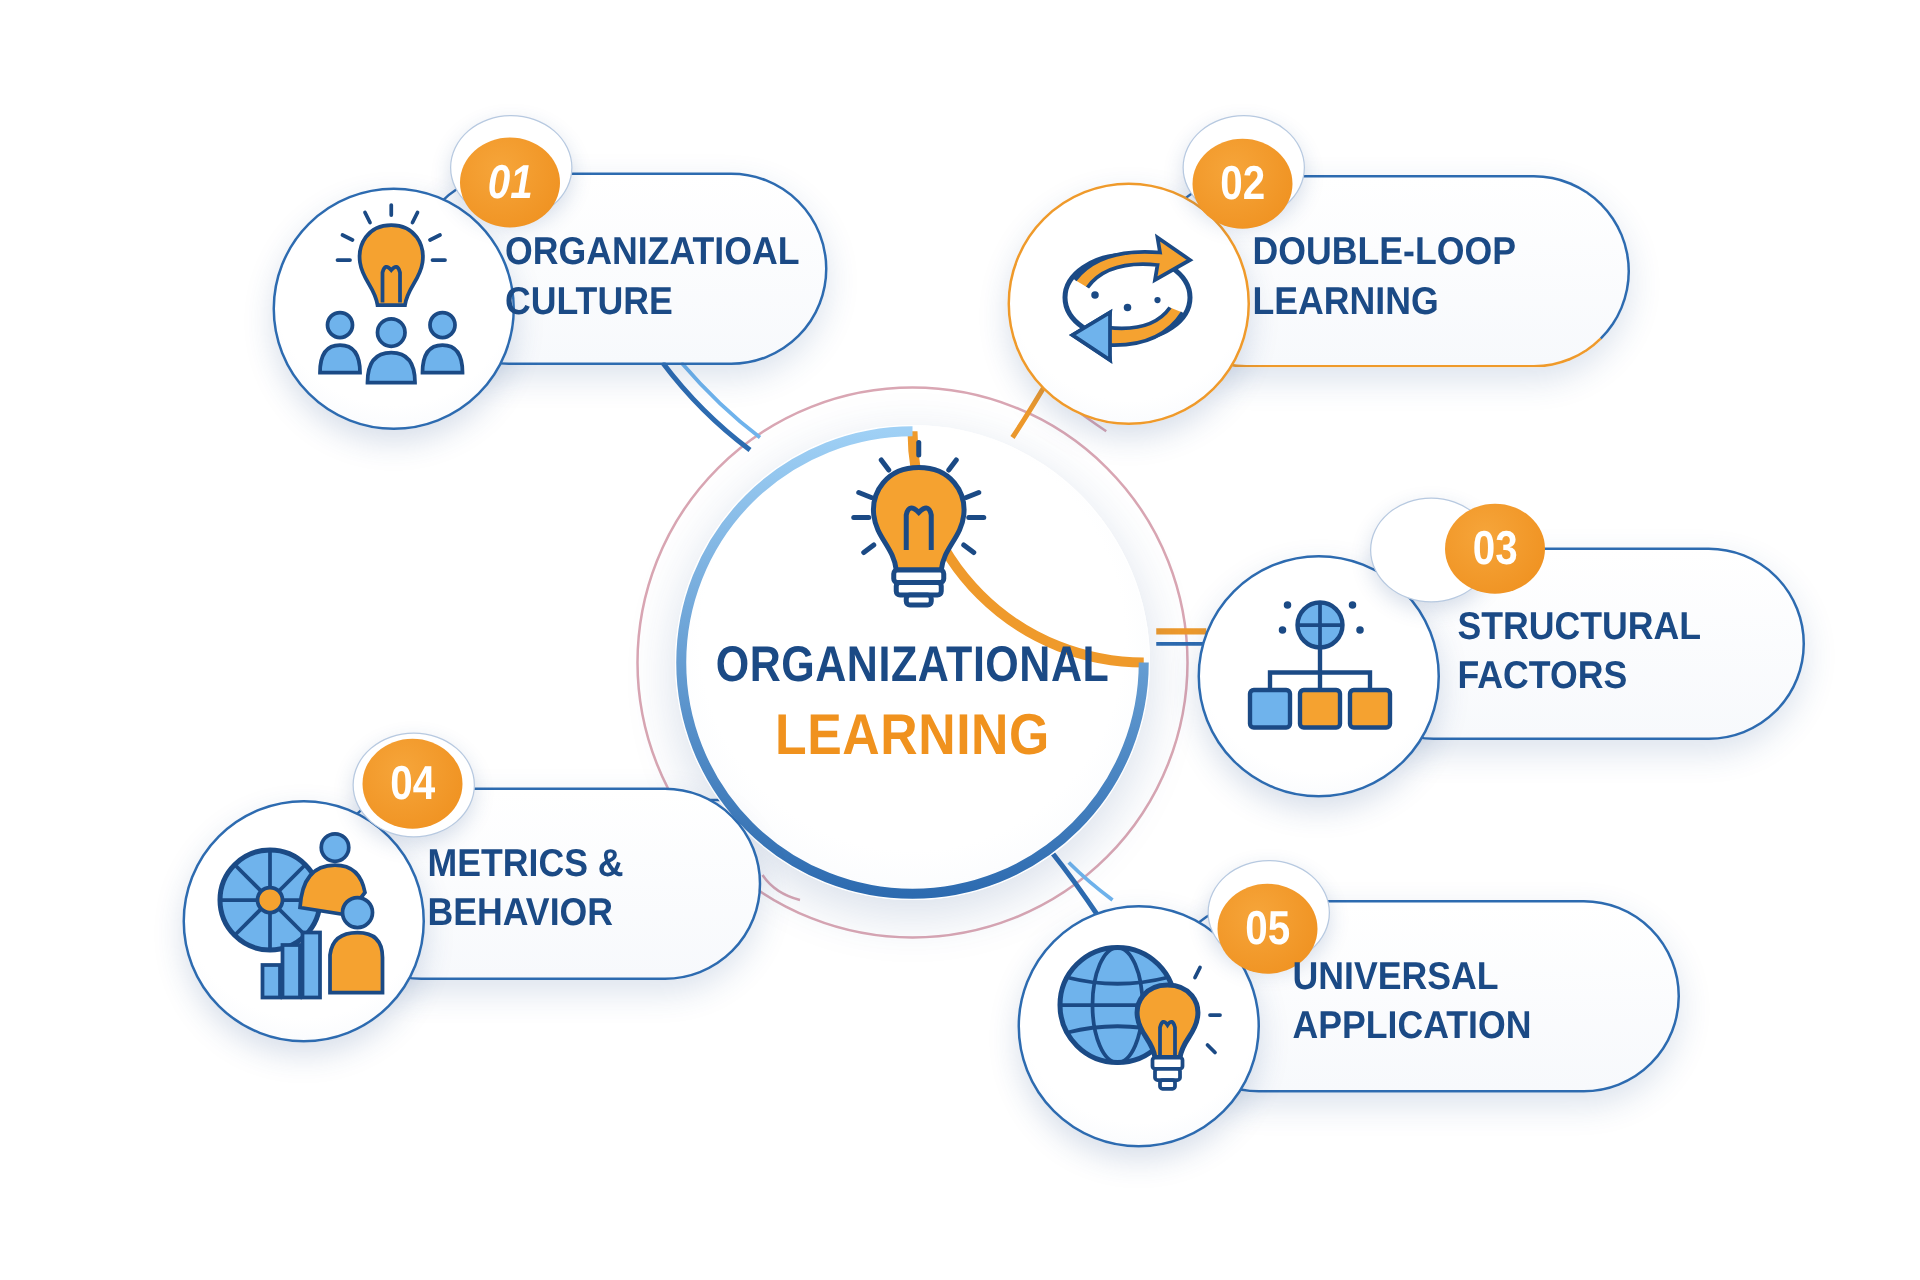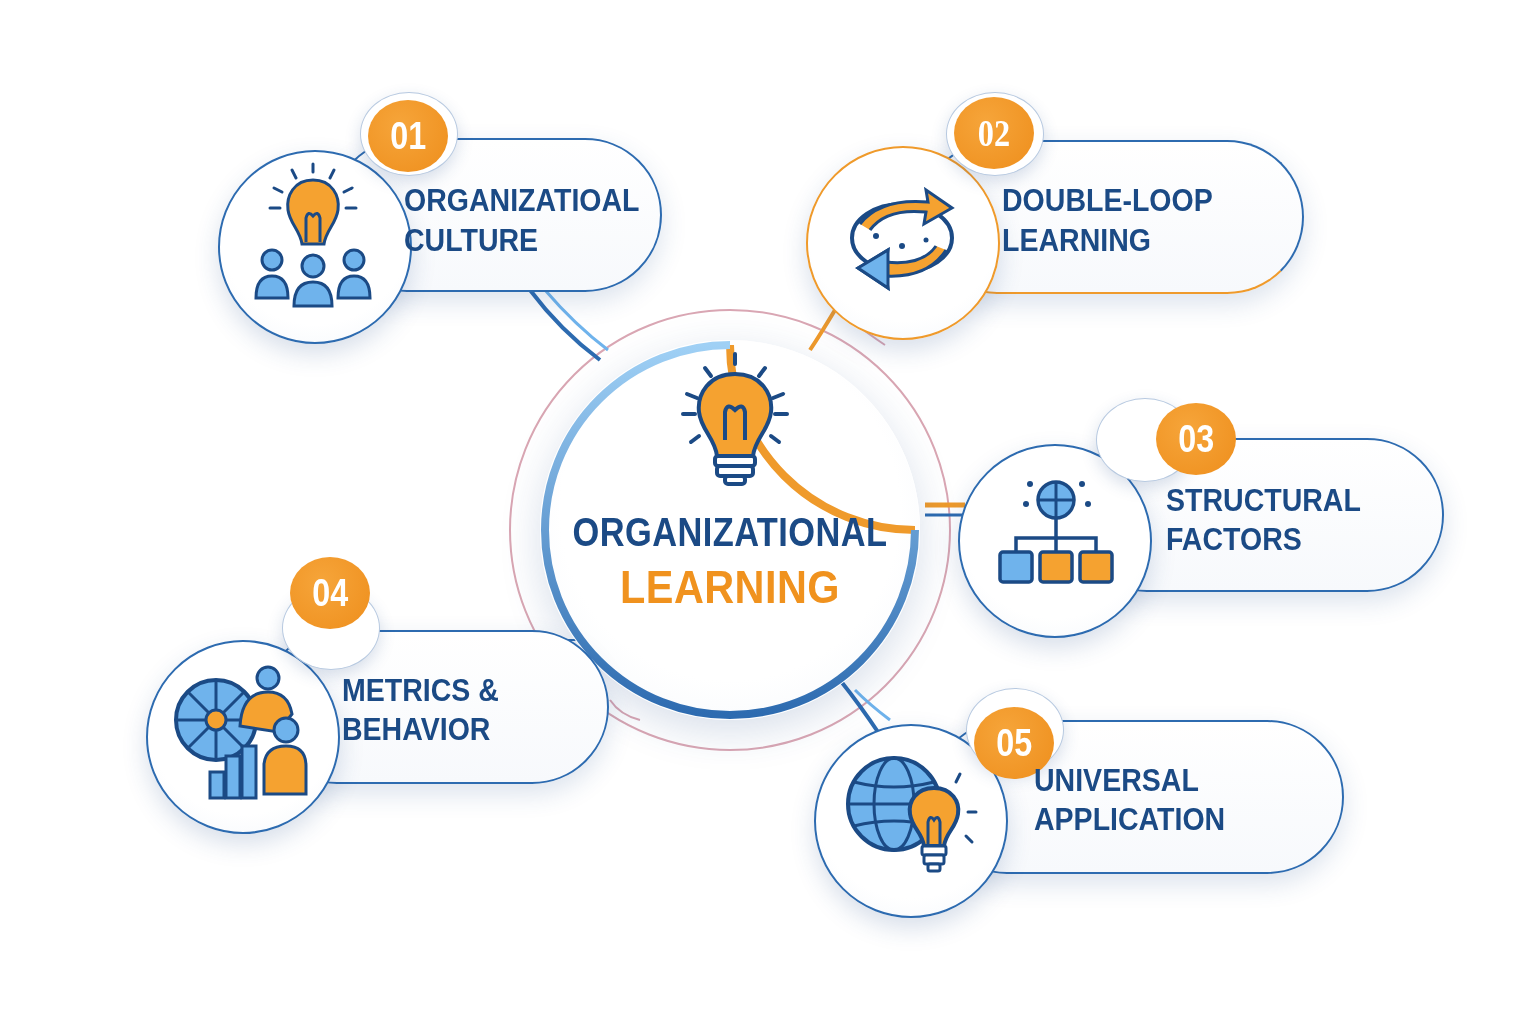--- a/index.html
+++ b/index.html
@@ -129,39 +129,39 @@
     <g fill="#6fb3ec" stroke="#1b4a85" stroke-width="3">
       <circle cx="24" cy="98" r="10"></circle>
         <path d="M8 136 Q8 114 24 114 Q40 114 40 136 Z"></path>
       <circle cx="106" cy="98" r="10"></circle>
         <path d="M90 136 Q90 114 106 114 Q122 114 122 136 Z"></path>
       <circle cx="65" cy="104" r="11"></circle>
         <path d="M46 144 Q46 120 65 120 Q84 120 84 144 Z"></path>
     </g>
   </svg>
   <div class="badge-wrap" style="left:360px;top:92px;"></div>
-  <div class="badge" style="left:368px;top:100px;"><span>01</span></div>
+  <div class="badge" style="left:368px;top:110px;font-style:italic;"><span>01</span></div>
   <div class="label" style="left:404px;top:180px;">ORGANIZATIOAL</div>
   <div class="label" style="left:404px;top:220px;">CULTURE</div>
 </div>
 
 <div class="node">
   <div class="pill orange" style="left:920px;top:140px;width:380px;height:150px;"></div>
   <div class="circle orange" style="left:806px;top:146px;width:190px;height:190px;"></div>
   <svg class="icon" style="left:840px;top:180px;width:130px;height:120px;" viewBox="0 0 130 120">
     <ellipse cx="62" cy="58" rx="50" ry="34" fill="#ffffff" stroke="#1b4a85" stroke-width="4"></ellipse>
     <path d="M20 44 Q40 18 88 22 L86 10 L112 28 L84 44 L86 32 Q46 28 30 50" fill="#f5a230" stroke="#1b4a85" stroke-width="3"></path>
     <path d="M106 70 Q88 98 46 96 L48 108 L18 88 L48 70 L46 82 Q82 86 96 66" fill="#f5a230" stroke="#1b4a85" stroke-width="3"></path>
     <path d="M18 88 L48 70 L48 108 Z" fill="#6fb3ec" stroke="#1b4a85" stroke-width="3"></path>
     <circle cx="36" cy="56" r="3" fill="#1b4a85"></circle>
       <circle cx="62" cy="66" r="3" fill="#1b4a85"></circle>
       <circle cx="86" cy="60" r="2.5" fill="#1b4a85"></circle>
   </svg>
   <div class="badge-wrap" style="left:946px;top:92px;"></div>
-  <div class="badge" style="left:954px;top:97px;font-family:Liberation Serif, serif;"><span>02</span></div>
+  <div class="badge" style="left:954px;top:111px;"><span>02</span></div>
   <div class="label" style="left:1002px;top:180px;">DOUBLE-LOOP</div>
   <div class="label" style="left:1002px;top:220px;">LEARNING</div>
 </div>
 
 <div class="node">
   <div class="pill" style="left:1070px;top:438px;width:370px;height:150px;"></div>
   <div class="circle" style="left:958px;top:444px;width:190px;height:190px;"></div>
   <svg class="icon" style="left:994px;top:472px;width:130px;height:120px;" viewBox="0 0 130 120">
     <circle cx="62" cy="28" r="18" fill="#6fb3ec" stroke="#1b4a85" stroke-width="3.5"></circle>
     <line x1="44" y1="28" x2="80" y2="28" stroke="#1b4a85" stroke-width="3"></line>
@@ -197,21 +197,21 @@
     <circle cx="48" cy="58" r="10" fill="#f5a230" stroke="#1b4a85" stroke-width="3"></circle>
     <circle cx="100" cy="16" r="11" fill="#6fb3ec" stroke="#1b4a85" stroke-width="3"></circle>
     <path d="M72 64 Q74 30 100 30 Q120 30 124 52 L110 70 Z" fill="#f5a230" stroke="#1b4a85" stroke-width="3"></path>
     <circle cx="118" cy="68" r="12" fill="#6fb3ec" stroke="#1b4a85" stroke-width="3"></circle>
     <path d="M96 132 L96 102 Q98 84 118 84 Q138 84 138 104 L138 132 Z" fill="#f5a230" stroke="#1b4a85" stroke-width="3"></path>
     <rect x="42" y="110" width="14" height="26" fill="#6fb3ec" stroke="#1b4a85" stroke-width="3"></rect>
     <rect x="58" y="94" width="14" height="42" fill="#6fb3ec" stroke="#1b4a85" stroke-width="3"></rect>
     <rect x="74" y="84" width="14" height="52" fill="#6fb3ec" stroke="#1b4a85" stroke-width="3"></rect>
   </svg>
   <div class="badge-wrap" style="left:282px;top:586px;"></div>
-  <div class="badge" style="left:290px;top:557px;"><span>04</span></div>
+  <div class="badge" style="left:290px;top:591px;"><span>04</span></div>
   <div class="label" style="left:342px;top:670px;">METRICS &amp;</div>
   <div class="label" style="left:342px;top:709px;">BEHAVIOR</div>
 </div>
 
 <div class="node">
   <div class="pill" style="left:930px;top:720px;width:410px;height:150px;"></div>
   <div class="circle" style="left:814px;top:724px;width:190px;height:190px;"></div>
   <svg class="icon" style="left:842px;top:752px;width:140px;height:135px;" viewBox="0 0 140 135">
     <circle cx="52" cy="52" r="46" fill="#6fb3ec" stroke="#1b4a85" stroke-width="4"></circle>
     <ellipse cx="52" cy="52" rx="20" ry="46" fill="none" stroke="#1b4a85" stroke-width="3"></ellipse>

